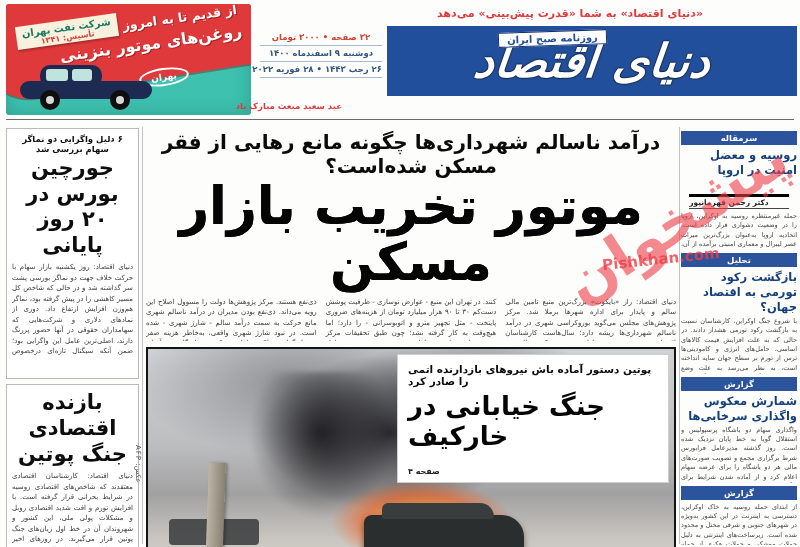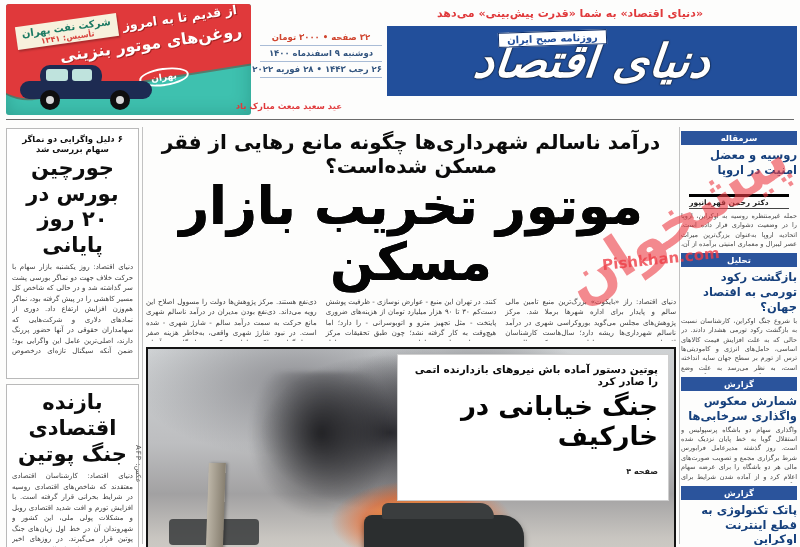--- a/index.html
+++ b/index.html
@@ -91,21 +91,21 @@
                 background:#3a3d3e; border-radius:6px 14px 2px 2px; }
   .wheel { position:absolute; bottom:-10px; width:20px; height:20px; border-radius:50%;
            background:#101010; box-shadow:inset 0 0 0 4px #101010, inset 0 0 0 7px #6f6f6f; }
   .w1{left:10px;} .w2{left:55px;} .w3{left:100px;} .w4{left:132px;}
   .pole { position:absolute; left:11%; bottom:0; width:17px; height:165px;
           background:linear-gradient(90deg,#bdb6a8,#8e territorial#877f70); background:linear-gradient(90deg,#bdb6a8,#877f70);
           transform:skewX(-2deg); box-shadow:2px 0 3px rgba(0,0,0,.3); }
   .wreck { position:absolute; left:4%; bottom:30%; width:90px; height:26px; background:#37393b;
            border-radius:4px; opacity:.85; }
   .photo-box { position:absolute; top:5px; right:5px; width:272px; background:#fff;
-               border:1px solid #cfcfcf; padding:8px 10px 24px; text-align:right; }
+               border:1px solid #cfcfcf; padding:8px 10px 6px; text-align:left; }
   .pb-kicker { font-size:10.5px; font-weight:bold; color:#0c0c0c; margin-bottom:4px; }
   .pb-headline { font-size:26px; font-weight:bold; color:#050505; }
   .pb-page { font-size:8px; font-weight:bold; color:#222; margin-top:16px; }
   .photo-credit { position:absolute; left:134px; top:445px; writing-mode:vertical-rl;
                   font-size:7px; color:#555; letter-spacing:1px; }
 
   
   .sidebar { position:absolute; right:3px; top:128px; width:116px; height:417px; overflow:hidden; }
   .s-label { background:var(--label-blue,#2b549c); color:#fff; font-size:8.5px; font-weight:bold;
              text-align:center; padding:2px 0; margin:3px 0 3px; }
@@ -222,21 +222,20 @@
       <div class="s-headline">بازگشت رکود تورمی به اقتصاد جهان؟</div>
       <div class="s-body"><span>با شروع جنگ اوکراین، کارشناسان نسبت به بازگشت رکود تورمی هشدار دادند. در حالی که به علت افزایش قیمت کالاهای اساسی، حامل‌های انرژی و کامودیتی‌ها ترس از تورم بر سطح جهان سایه انداخته است، به نظر می‌رسد به علت وضع تحریم‌ها و درگیری اوکراین در جنگ، تامین مواد اولیه تولیدی نیز به مشکل خواهد خورد که جهان را به سمت رکود تورمی سوق می‌دهد.</span> </div>
     </div>
     <div class="sec2">
       <div class="s-label">گزارش</div>
       <div class="s-headline">شمارش معکوس واگذاری سرخابی‌ها</div>
       <div class="s-body"><span>واگذاری سهام دو باشگاه پرسپولیس و استقلال گویا به خط پایان نزدیک شده است. روز گذشته مدیرعامل فرابورس شرط برگزاری مجمع و تصویب صورت‌های مالی هر دو باشگاه را برای عرضه سهام اعلام کرد و از آماده شدن شرایط برای واگذاری بلوکی خبر داد. به این ترتیب در صورت تایید نهادهای نظارتی، به‌زودی شاهد بورسی شدن این دو باشگاه خواهیم بود.</span> </div>
     </div>
     <div class="sec3">
       <div class="s-label">گزارش</div>
-      <div class="s-headline">پاتک تکنولوژی به قطع اینترنت اوکراین</div>
       <div class="s-body"><span>از ابتدای حمله روسیه به خاک اوکراین، دسترسی به اینترنت در این کشور به‌ویژه در شهرهای جنوبی و شرقی مختل و محدود شده است. زیرساخت‌های اینترنتی به دلیل حملات موشکی و حملات هکری از جمله دلایل قطع اینترنت در این کشور هستند. در چنین شرایطی ایلان ماسک با فعال کردن اینترنت ماهواره‌ای استارلینک، این سرویس را در اوکراین فعال کرده است.</span> </div>
     </div>
 
   </aside>
 
   <div class="watermark">
     <div class="wm-fa">پیشخوان</div>
     <div class="wm-en">Pishkhan.com</div>
   </div>
 

